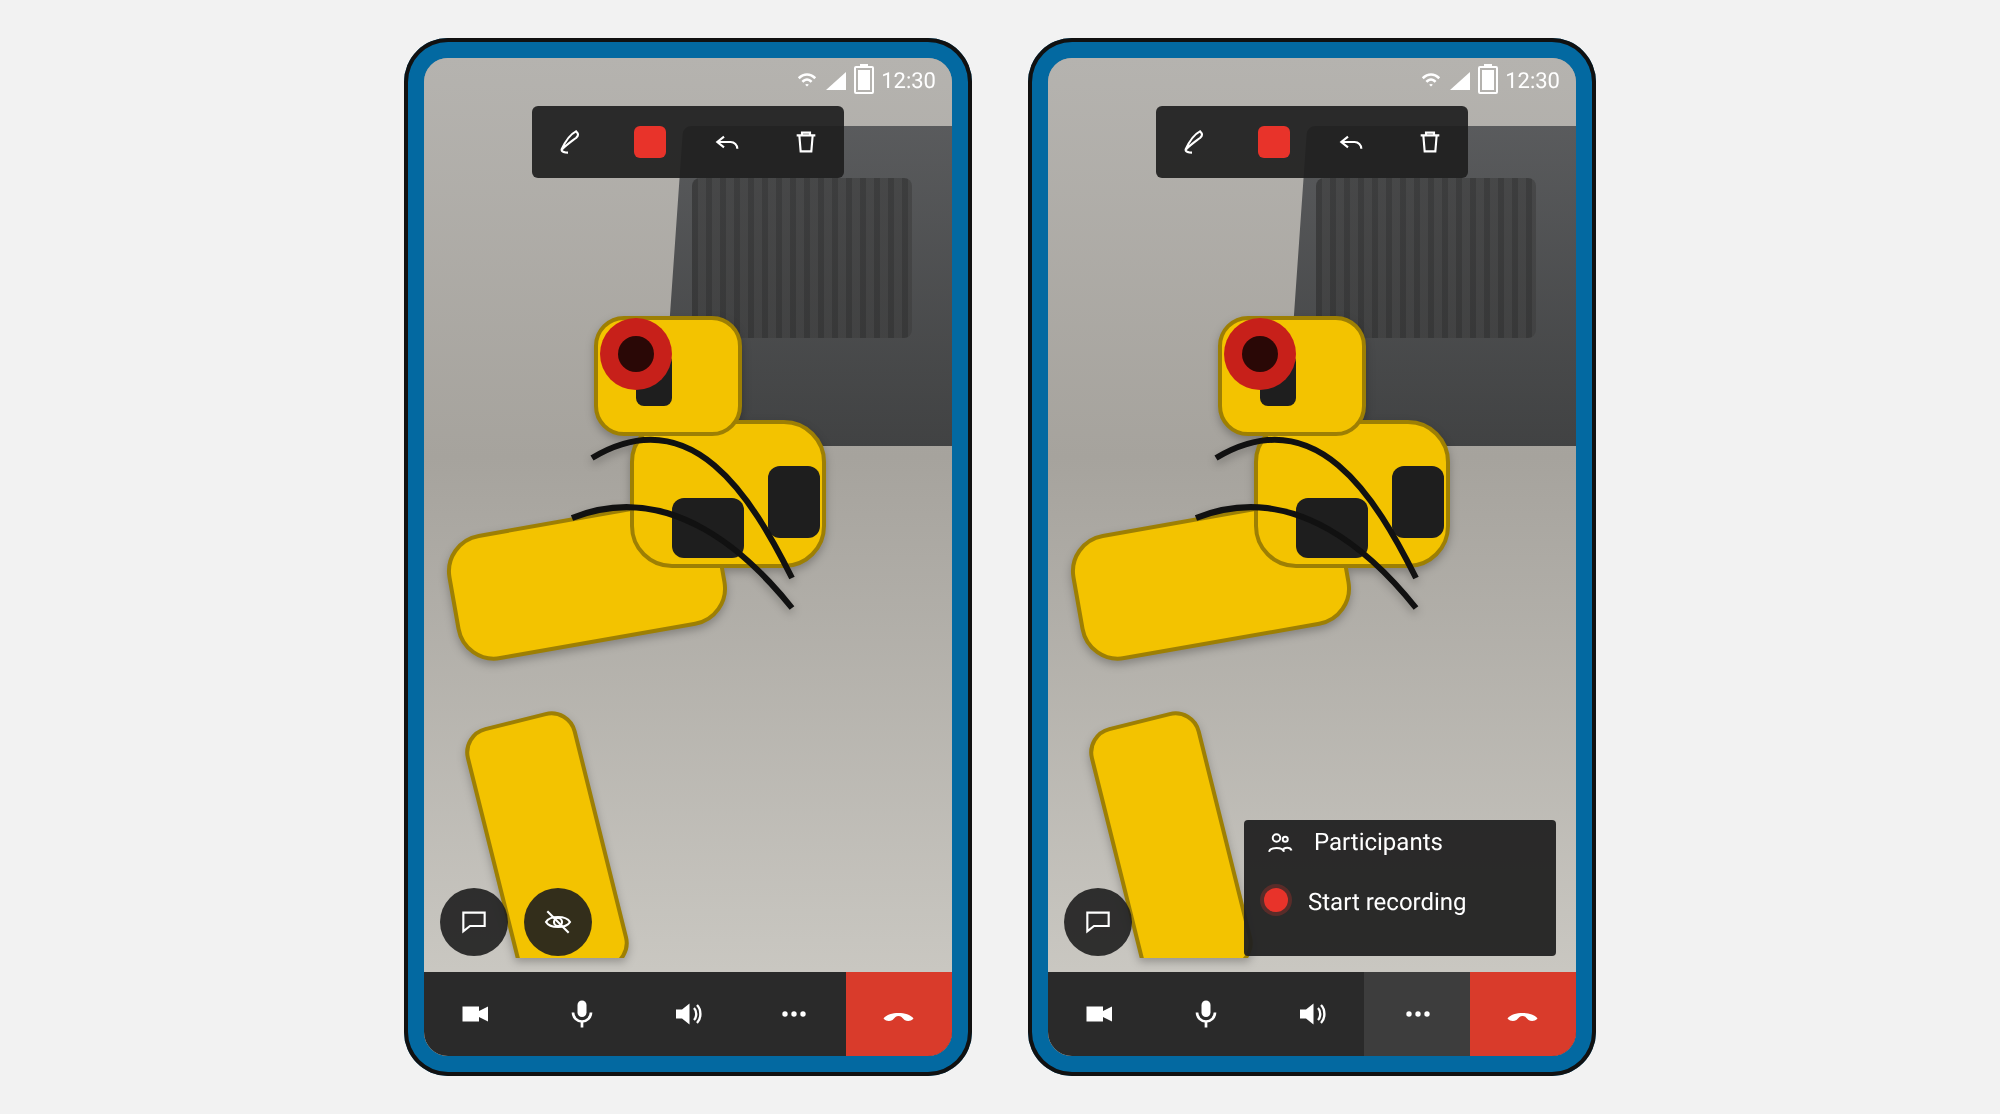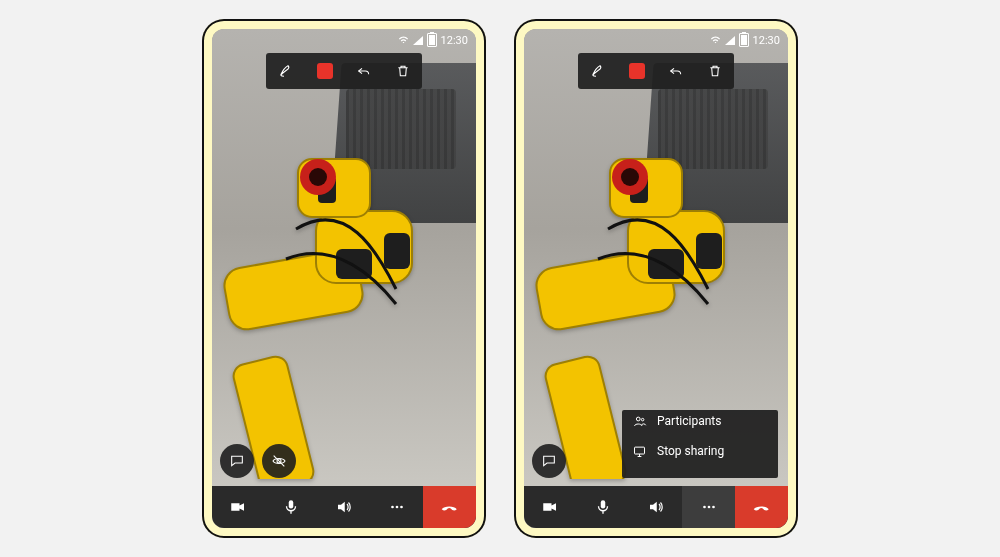--- a/index.html
+++ b/index.html
@@ -1,17 +1,17 @@
 <!DOCTYPE html>
 <html><head>
 <meta charset="utf-8">
 <style>
 html,body{margin:0;padding:0;width:1000px;height:557px;background:#F2F2F2;font-family:-apple-system,Segoe UI,Roboto,Arial,sans-serif;}
 .stage{width:1000px;height:557px;display:flex;align-items:center;justify-content:center;gap:28px;}
-.phone{width:264px;height:499px;border-radius:22px;background:#fef9c3;padding:10px;box-shadow:inset 0 0 0 2px #111;position:relative;}
+.phone{width:264px;height:499px;border-radius:22px;background:#0369a1;padding:10px;box-shadow:inset 0 0 0 2px #111;position:relative;}
 .screen{width:100%;height:100%;border-radius:12px;overflow:hidden;position:relative;background:#9c9896;}
 
 .sbar{position:absolute;left:0;right:0;top:0;height:18px;display:flex;align-items:center;justify-content:flex-end;padding:2px 8px 0 8px;color:#fff;font-size:11px;gap:4px;z-index:20;}
 .sbar svg{width:11px;height:11px;fill:#fff;}
 .tri{width:0;height:0;border-style:solid;border-width:0 0 9px 10px;border-color:transparent transparent #fff transparent;}
 .batt{width:8px;height:12px;border:1px solid #fff;border-radius:1px;position:relative;}
 .batt::before{content:"";position:absolute;left:2px;right:2px;top:-2px;height:2px;background:#fff;}
 .batt::after{content:"";position:absolute;left:1px;right:1px;bottom:1px;top:1px;background:#fff;}
 
 .photo{position:absolute;inset:0;}
@@ -230,25 +230,22 @@
         <div class="row">
           <svg viewBox="0 0 24 24">
               <circle cx="10" cy="8" r="3"></circle>
               <path d="M4 19c1-4 11-4 12 0"></path>
               <circle cx="17" cy="9" r="2"></circle>
               <path d="M15 18c1-3 6-3 7 0"></path>
             </svg>
           <span>Participants</span>
         </div>
         <div class="row">
-          <svg viewBox="0 0 24 24">
-              <rect x="4" y="5" width="16" height="11" rx="1"></rect>
-              <path d="M9 20h6M12 16v4"></path>
-            </svg>
-          <span>Stop sharing</span>
+          <div class="rec"></div>
+          <span>Start recording</span>
         </div>
       </div>
 
       <div class="bbar">
         <div class="cell">
           <svg viewBox="0 0 24 24">
               <path d="M3 7h11v10H3z M14 10l6-3v10l-6-3z"></path>
             </svg>
         </div>
         <div class="cell">

